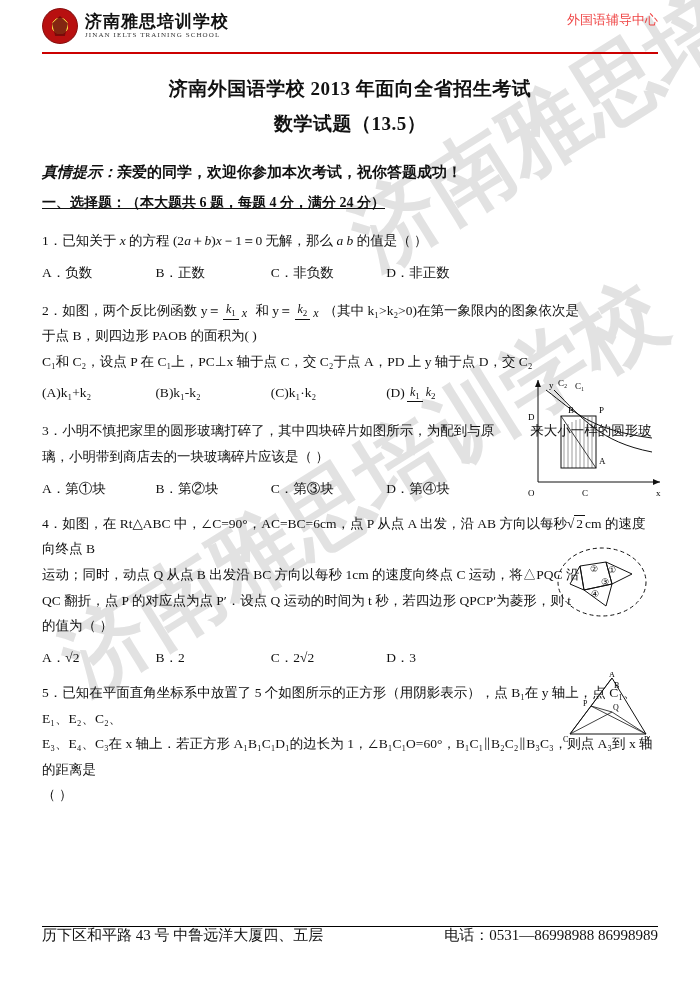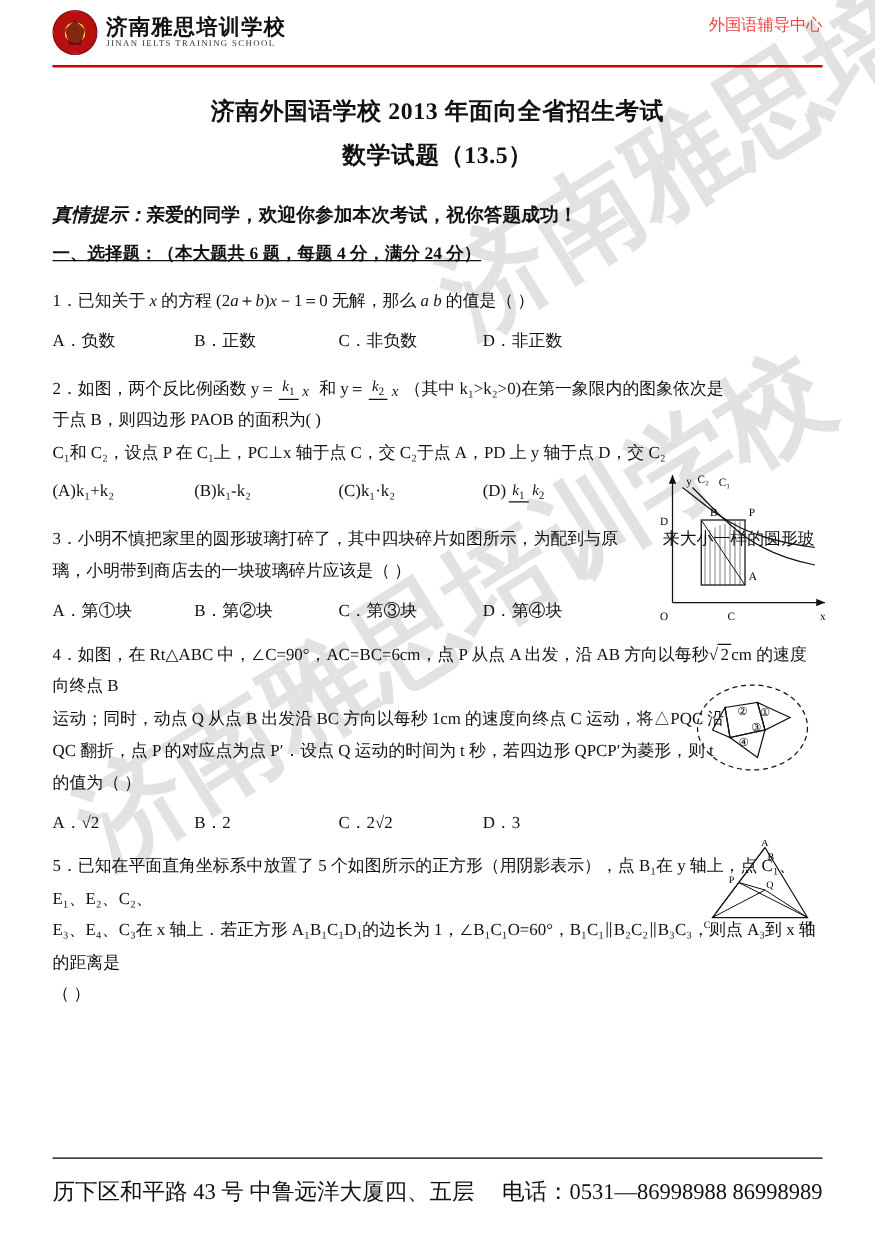--- a/index.html
+++ b/index.html
@@ -104,22 +104,22 @@
   .sqrt .bar { border-top:1px solid #111; padding:0 2px; }
 
   
   .fig { position:absolute; z-index:3; }
   #fig-q2 { right:30px; top:372px; }
   #fig-q3 { right:40px; top:540px; }
   #fig-q4 { right:40px; top:672px; }
 
   
   .footer {
-    position:absolute; left:42px; right:42px; bottom:24px;
-    display:flex; font-size:18px;
+    position:absolute; left:42px; right:42px; bottom:44px;
+    display:flex; font-size:15px;
     border-top:0;
     z-index:2;
   }
   .footer .right { margin-left:auto; }
   .footer-rule {
     position:absolute; left:42px; right:42px; bottom:62px;
     border-top:1px solid #000; z-index:2;
   }
   .content { position:relative; z-index:2; }
 </style>

